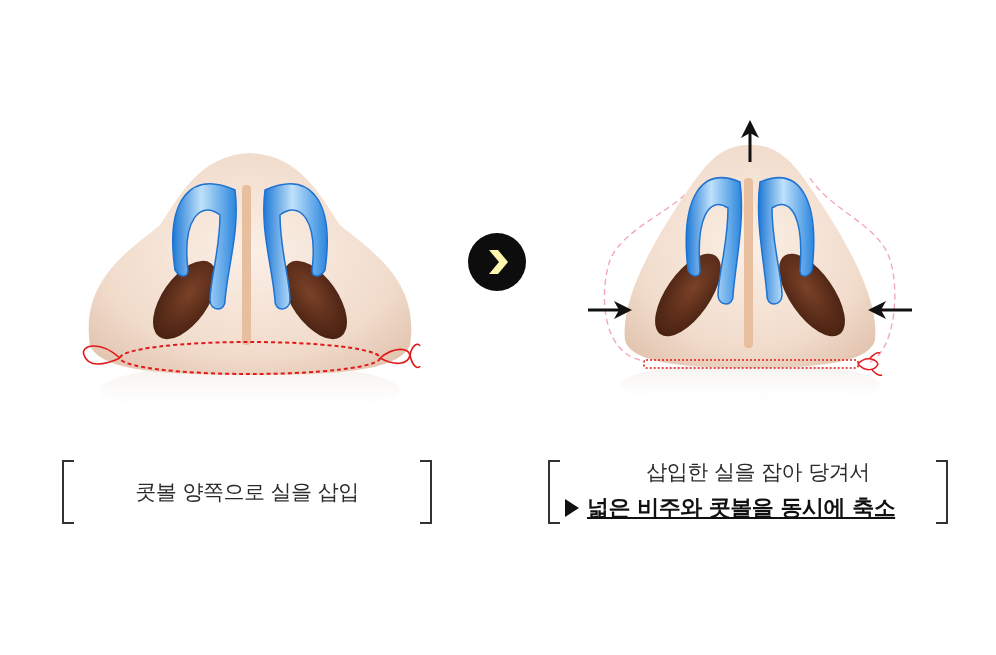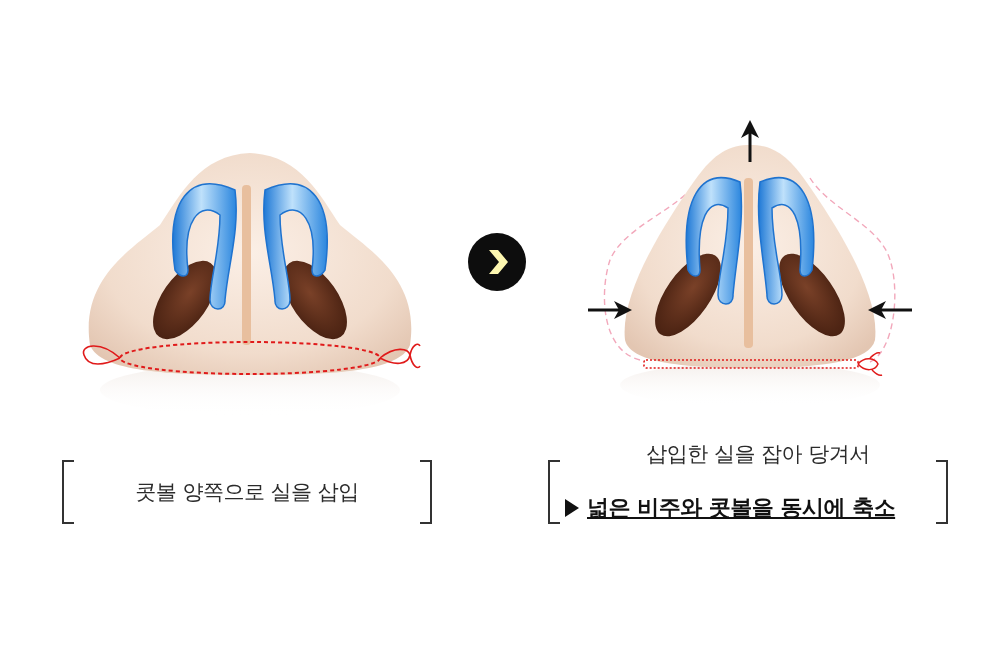--- a/index.html
+++ b/index.html
@@ -116,16 +116,16 @@
     <path d="M288,200 L306,191 L301,200 L306,209 Z" fill="#111"></path>
   </g>
 </svg>
 
 <div class="bracket left" style="left:62px; top:460px; height:60px;"></div>
 <div class="bracket right" style="left:420px; top:460px; height:60px;"></div>
 <div class="cap-text" style="left:62px; width:370px; top:478px; text-align:center;">콧볼 양쪽으로 실을 삽입</div>
 
 <div class="bracket left" style="left:548px; top:460px; height:60px;"></div>
 <div class="bracket right" style="left:936px; top:460px; height:60px;"></div>
-<div class="cap-text" style="left:548px; width:420px; top:440px; text-align:center;">삽입한 실을 잡아 당겨서</div>
+<div class="cap-text" style="left:548px; width:420px; top:458px; text-align:center;">삽입한 실을 잡아 당겨서</div>
 <div class="cap-text cap-bold" style="left:565px; top:493px;">
   <span class="play"></span><span>넓은 비주와 콧볼을 동시에 축소</span>
 </div>
 
 </body></html>

